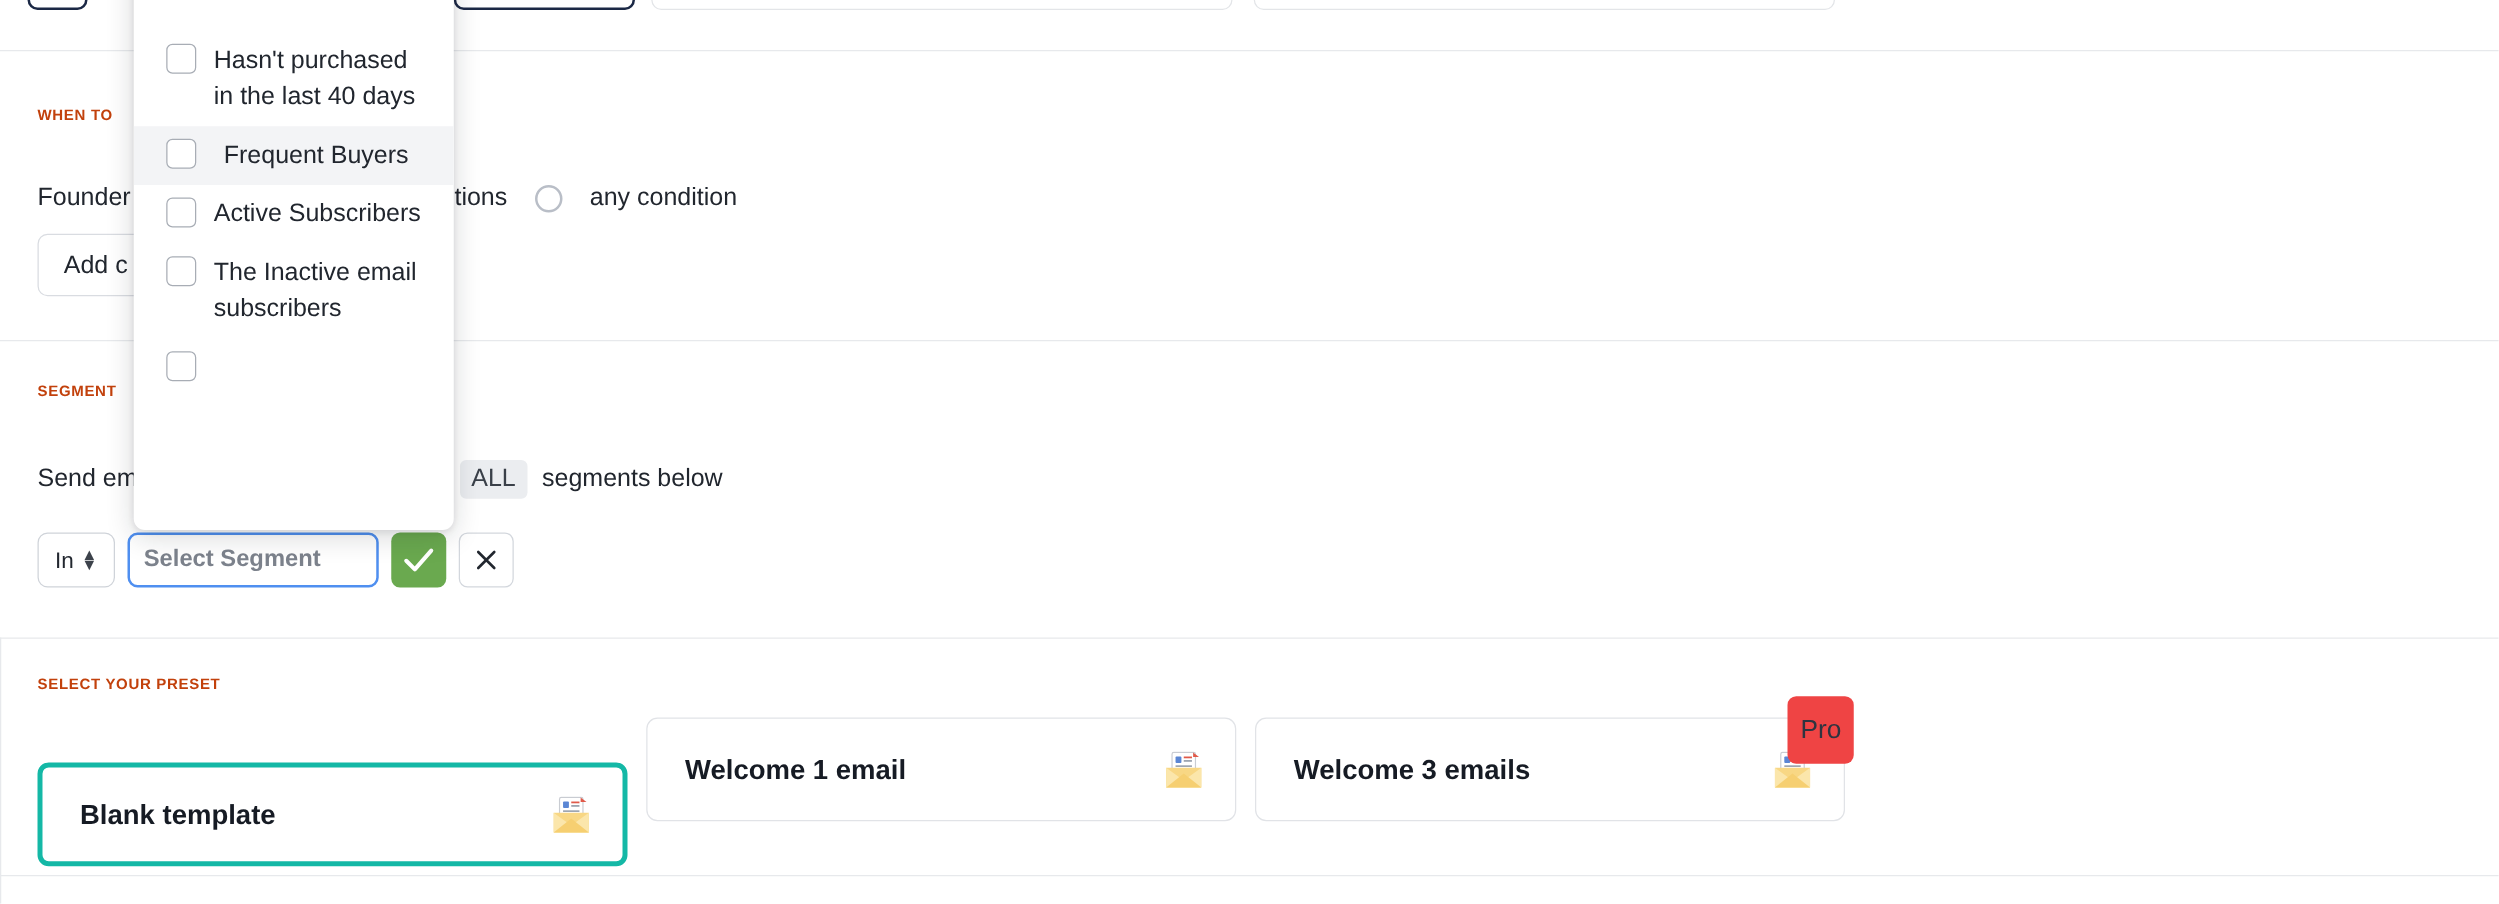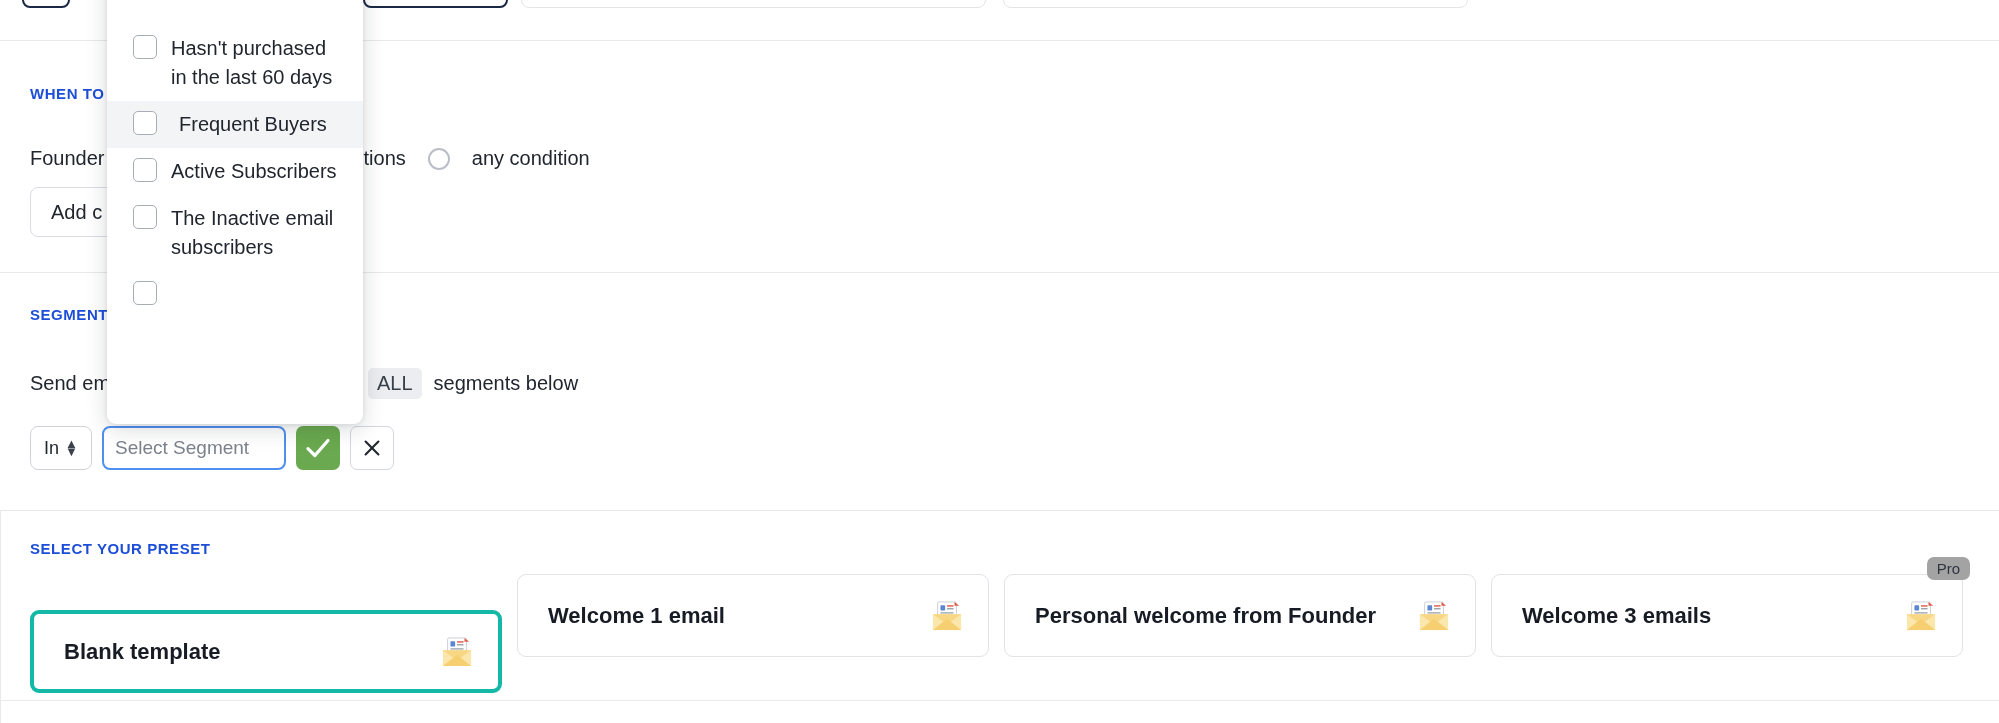--- a/index.html
+++ b/index.html
@@ -40,24 +40,24 @@
   .hr {
     position: absolute;
     left: 0; width: 1999px;
     height: 1px;
     background: #e7e9ec;
   }
 
   
   .section-label {
     position: absolute;
-    font-size: 15px;
+    font-size: 12px;
     font-weight: 700;
     letter-spacing: 0.55px;
-    color: #1d4ed8;
+    color: #c2410c;
     white-space: nowrap;
   }
 
   
   .cond-row {
     position: absolute;
     display: flex;
     align-items: center;
     white-space: nowrap;
   }
@@ -125,29 +125,30 @@
   .spinner-arrows {
     display: flex;
     flex-direction: column;
     align-items: center;
     justify-content: center;
     line-height: 0.62;
     font-size: 13px;
     color: #3c424b;
   }
   .segment-input {
-    width: 184px; height: 44px;
+    width: 201px; height: 44px;
     border: 2px solid #4f8ff0;
     border-radius: 8px;
     background: #fff;
     font-size: 19px;
     color: #21262e;
     padding: 0 11px;
     outline: none;
     font-family: "Liberation Sans", sans-serif;
+    font-weight: bold;
   }
   .segment-input::placeholder { color: #7c828c; opacity: 1; }
   .confirm-btn {
     width: 44px; height: 44px;
     background: #6aa94f;
     border: none;
     border-radius: 7px;
     display: flex; align-items: center; justify-content: center;
     cursor: pointer;
   }
@@ -227,25 +228,25 @@
   }
   .preset-name {
     font-size: 22px;
     font-weight: 700;
     color: #161b24;
     white-space: nowrap;
   }
   .pro-badge {
     position: absolute;
     top: -18px; right: -8px;
-    background: #a3a3a3;
+    background: #ef4444;
     color: #2f3440;
-    font-size: 15px;
+    font-size: 21px;
     border-radius: 7px;
-    padding: 3px 10px;
+    padding: 15px 10px;
     z-index: 5;
   }
   .env-icon { width: 34px; height: 30px; flex: 0 0 auto; }
 
   
   .panel-bottom-edge {
     position: absolute;
     left: 0; top: 700px;
     width: 1999px; height: 23px;
     background: #ffffff;
@@ -321,21 +322,21 @@
         <path d="M5 5 L19 19 M19 5 L5 19" fill="none" stroke="#22272f" stroke-width="2.3" stroke-linecap="round"></path>
       </svg>
     </div>
   </div>
 
   <div class="segment-dropdown">
     <div class="dropdown-title">SEGMENT LIST</div>
 
     <div class="dd-item">
       <span class="dd-check"></span>
-      <span class="dd-label">Hasn't purchased in the last 60 days</span>
+      <span class="dd-label">Hasn't purchased in the last 40 days</span>
     </div>
     <div class="dd-item hl">
       <span class="dd-check"></span>
       <span class="dd-label">Frequent Buyers</span>
     </div>
     <div class="dd-item">
       <span class="dd-check"></span>
       <span class="dd-label">Active Subscribers</span>
     </div>
     <div class="dd-item">
@@ -379,35 +380,20 @@
         <rect x="18" y="7.5" width="7" height="1.5" fill="#9aa2ae"></rect>
         <rect x="11" y="12" width="14" height="1.4" fill="#9aa2ae"></rect>
         <rect x="11" y="15" width="14" height="1.4" fill="#9aa2ae"></rect>
         <path d="M26 1 L31 5 L26 5 Z" fill="#e05a4a"></path>
         <path d="M3 14 L33 14 L33 31 L3 31 Z" fill="#f8d784"></path>
         <path d="M3 14 L18 25 L33 14 L33 31 L3 31 Z" fill="#fbe6ab"></path>
         <path d="M3 31 L18 19 L33 31 Z" fill="#f6cf71"></path>
       </svg>
     </div>
 
-    <div class="preset-card">
-      <span class="preset-name">Personal welcome from Founder</span>
-      <svg class="env-icon" viewBox="0 0 36 32">
-        <rect x="8" y="1" width="20" height="18" rx="1.5" fill="#ffffff" stroke="#c9ccd2" stroke-width="1"></rect>
-        <rect x="11" y="4.5" width="5" height="5.5" rx="0.8" fill="#5b86d4"></rect>
-        <rect x="18" y="4.5" width="7" height="1.5" fill="#e05a4a"></rect>
-        <rect x="18" y="7.5" width="7" height="1.5" fill="#9aa2ae"></rect>
-        <rect x="11" y="12" width="14" height="1.4" fill="#9aa2ae"></rect>
-        <rect x="11" y="15" width="14" height="1.4" fill="#9aa2ae"></rect>
-        <path d="M26 1 L31 5 L26 5 Z" fill="#e05a4a"></path>
-        <path d="M3 14 L33 14 L33 31 L3 31 Z" fill="#f8d784"></path>
-        <path d="M3 14 L18 25 L33 14 L33 31 L3 31 Z" fill="#fbe6ab"></path>
-        <path d="M3 31 L18 19 L33 31 Z" fill="#f6cf71"></path>
-      </svg>
-    </div>
 
     <div class="preset-card">
       <span class="pro-badge">Pro</span>
       <span class="preset-name">Welcome 3 emails</span>
       <svg class="env-icon" viewBox="0 0 36 32">
         <rect x="8" y="1" width="20" height="18" rx="1.5" fill="#ffffff" stroke="#c9ccd2" stroke-width="1"></rect>
         <rect x="11" y="4.5" width="5" height="5.5" rx="0.8" fill="#5b86d4"></rect>
         <rect x="18" y="4.5" width="7" height="1.5" fill="#e05a4a"></rect>
         <rect x="18" y="7.5" width="7" height="1.5" fill="#9aa2ae"></rect>
         <rect x="11" y="12" width="14" height="1.4" fill="#9aa2ae"></rect>

